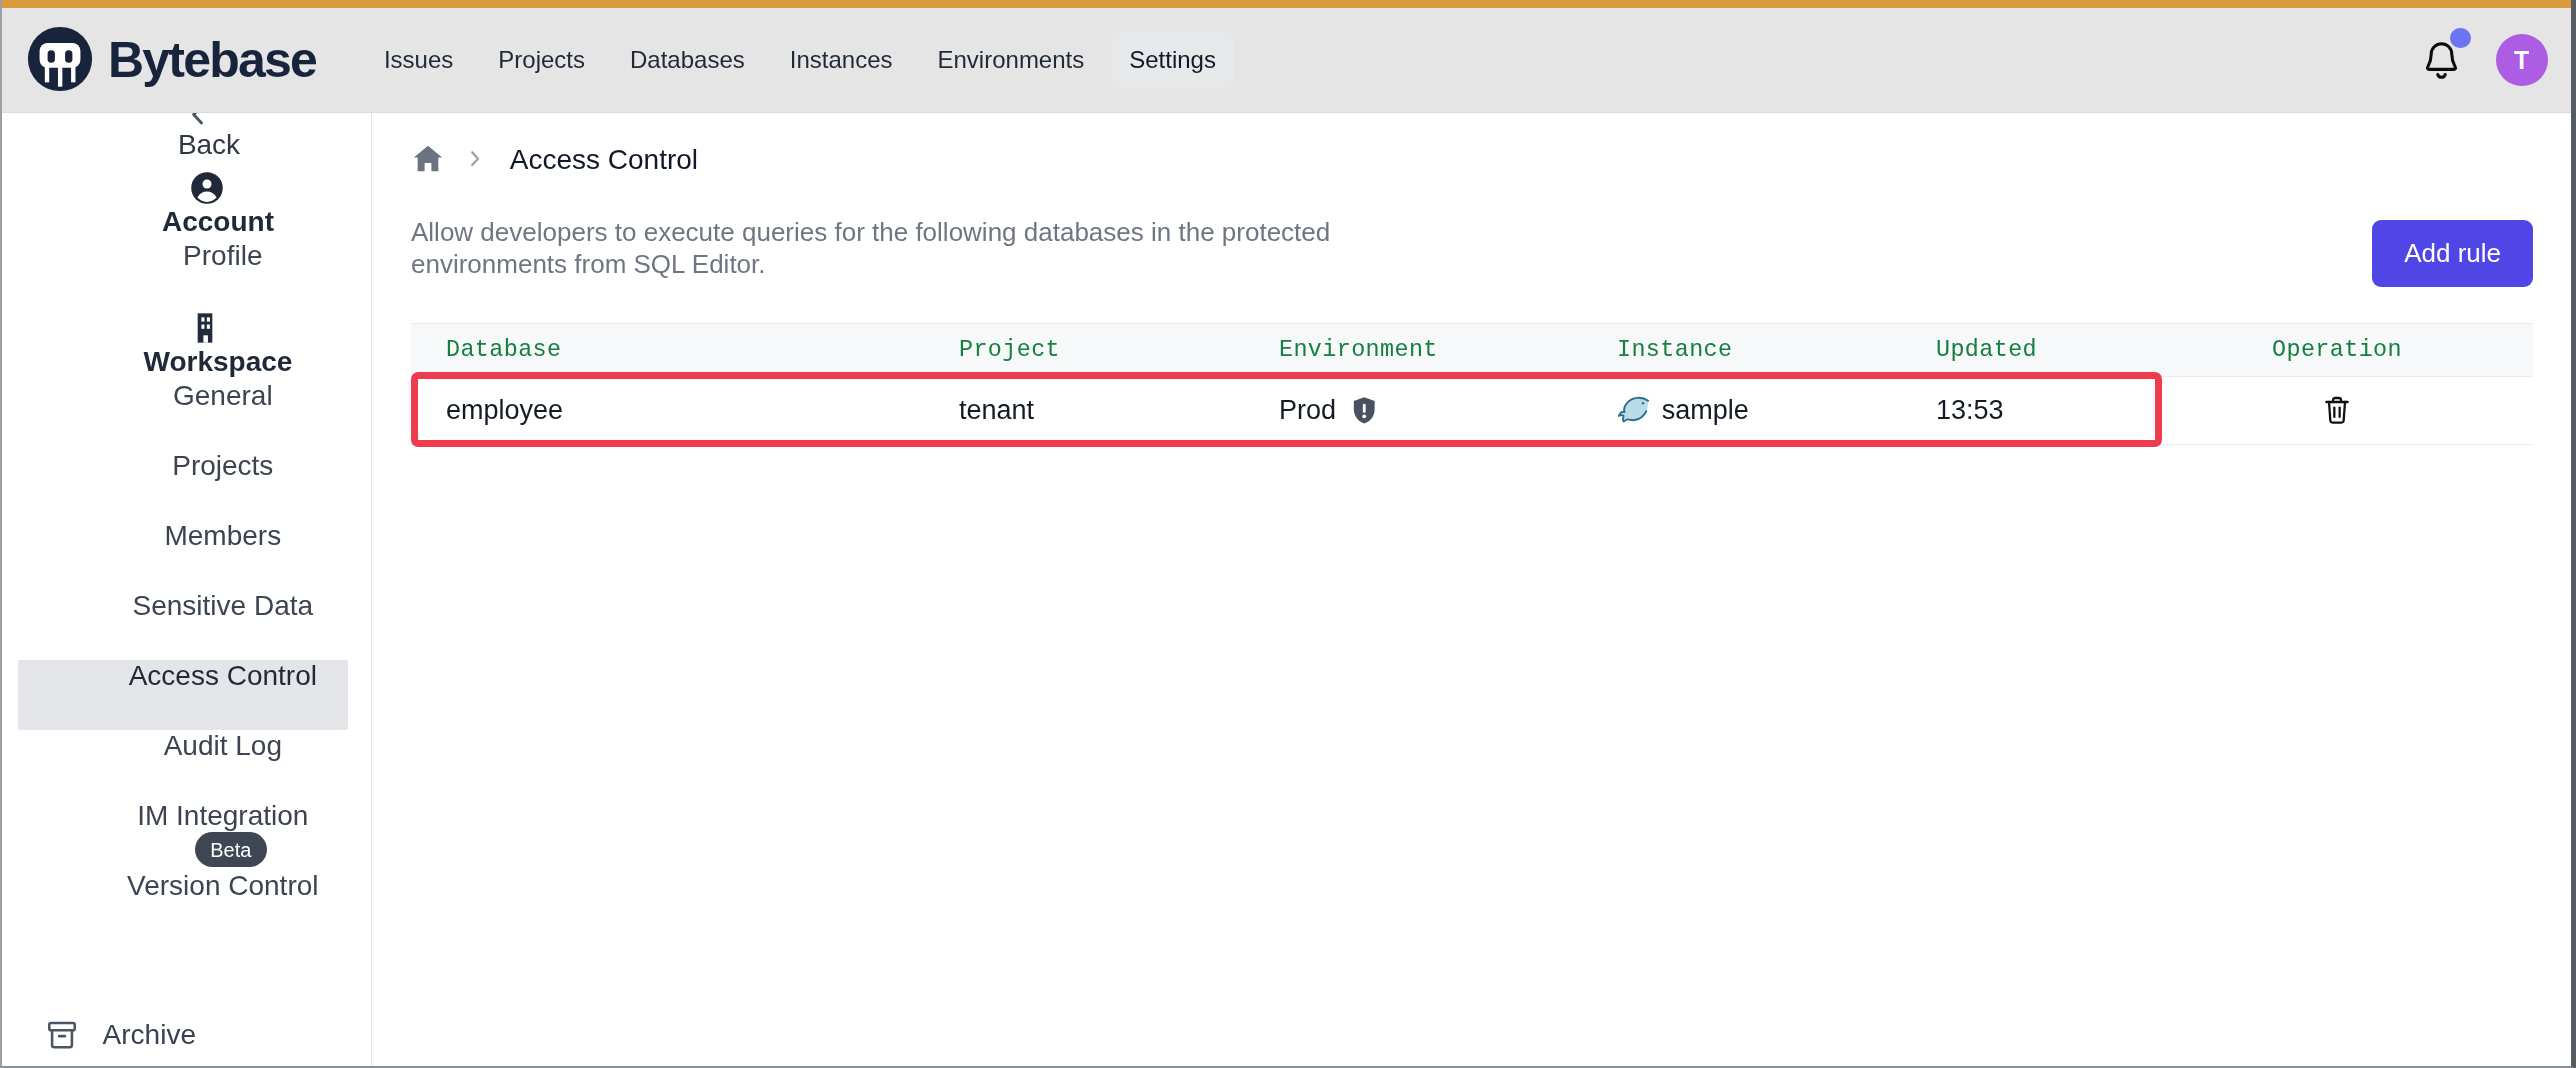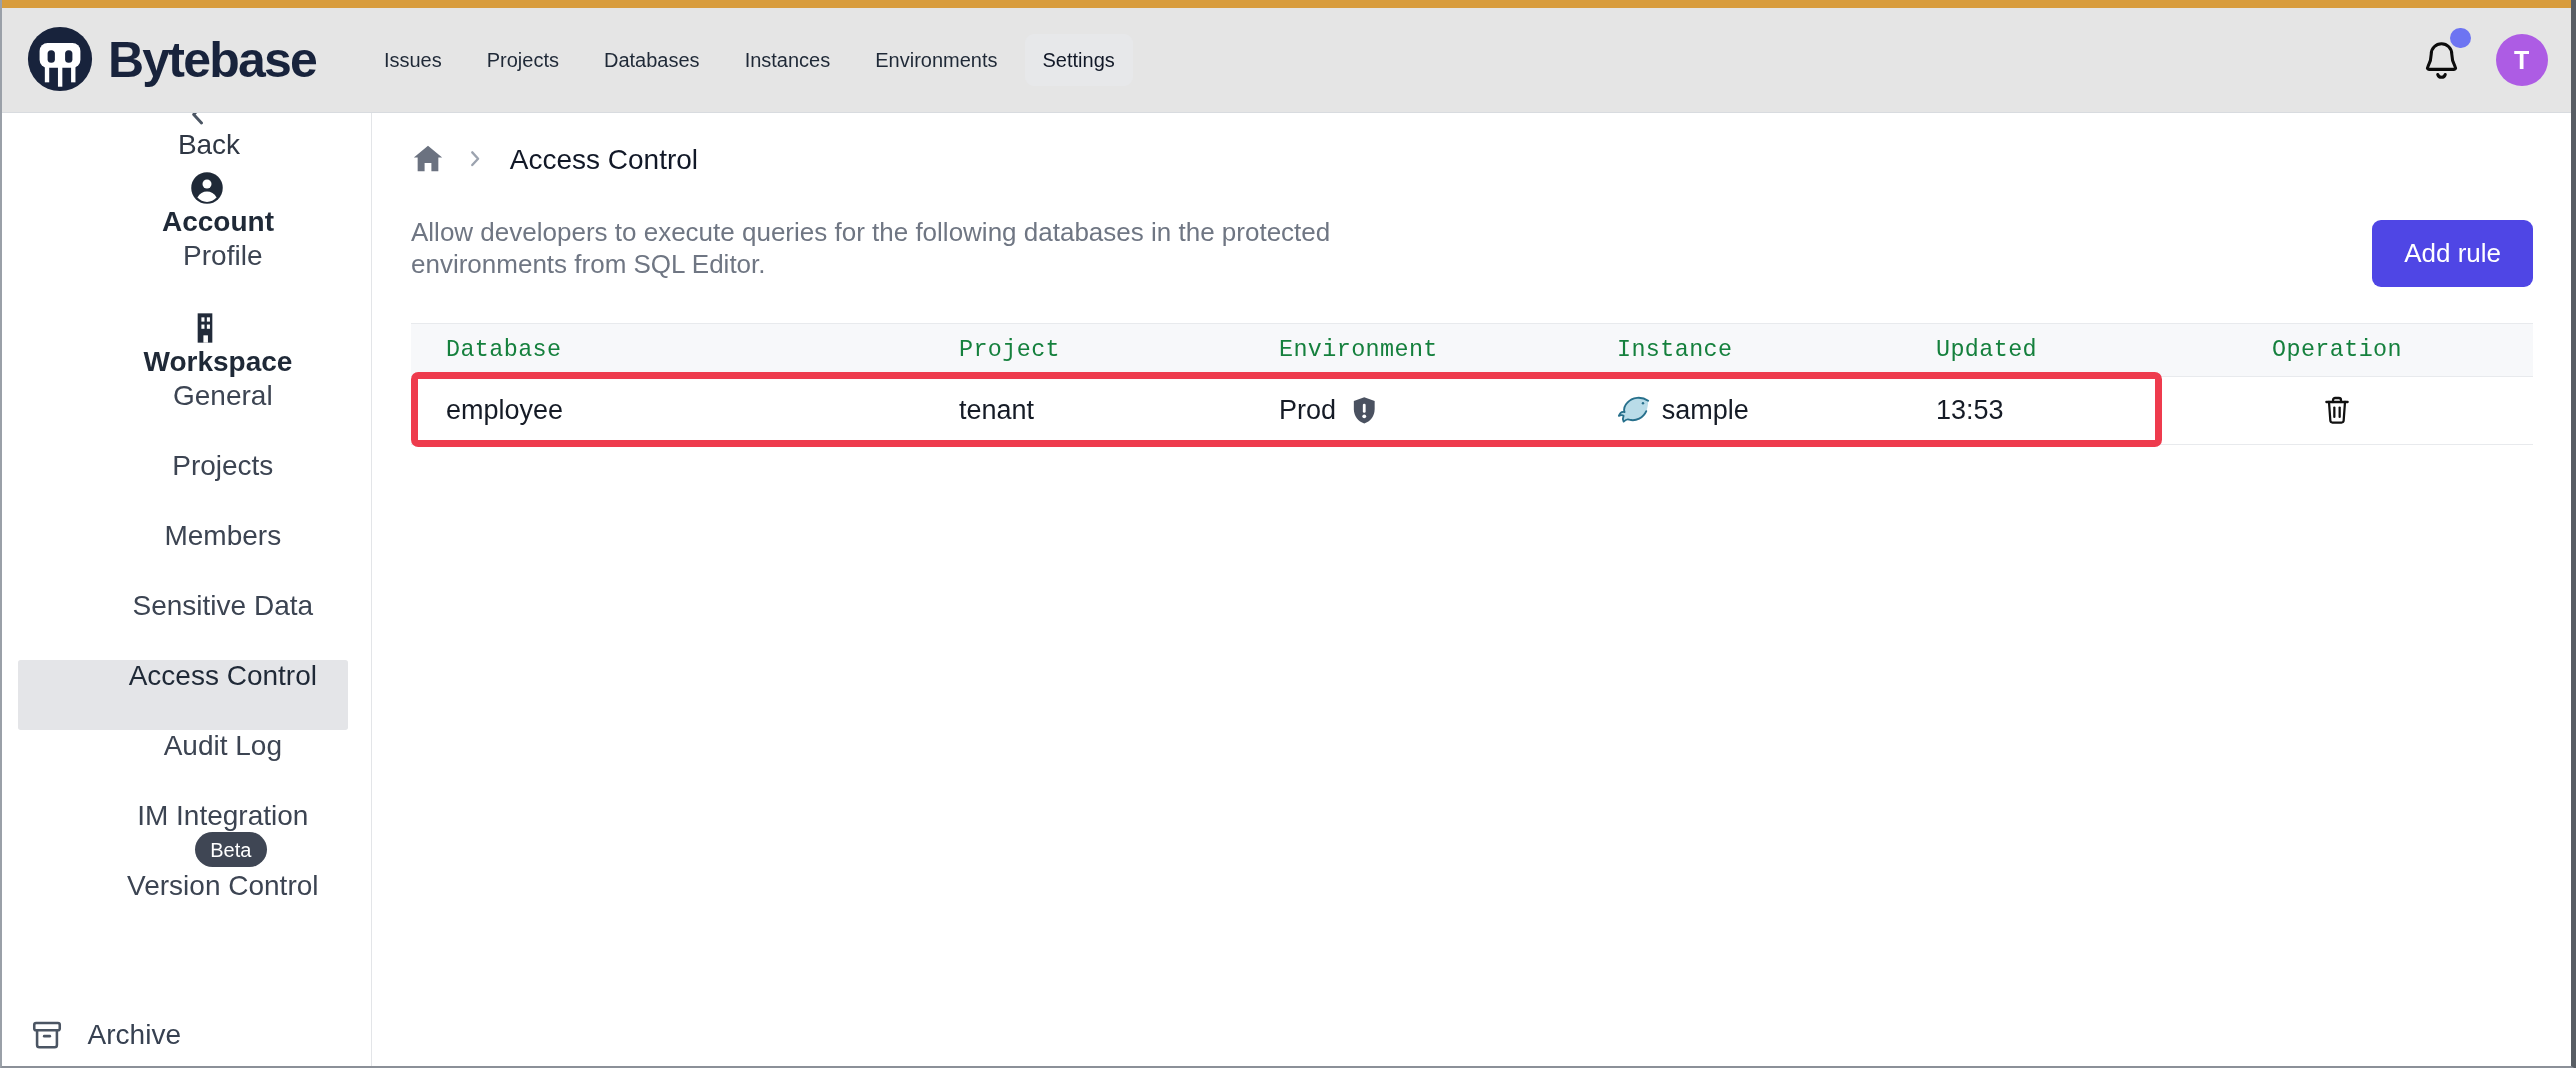--- a/index.html
+++ b/index.html
@@ -22,21 +22,21 @@
     height: 105px; flex-shrink: 0;
     display: flex; align-items: center;
     padding: 0 23.4px;
     border-bottom: 1.8px solid #d8dbdf;
     background: #e5e5e5;
   }
   .logo { display: flex; align-items: center; gap: 12.6px; }
   .logo-text { font-size: 50px; font-weight: bold; color: #18233c; letter-spacing: -1.8px; }
   .nav { display: flex; align-items: center; margin-left: 50px; gap: 9px; }
   .nav-item {
-    font-size: 20px; color: #1f2937; padding: 14.4px 18px; border-radius: 9px;
+    font-size: 24px; color: #1f2937; padding: 14.4px 18px; border-radius: 9px;
     cursor: pointer; white-space: nowrap;
   }
   .nav-item.active { background: #e7e8ea; color: #111827; }
   .header-right { margin-left: auto; display: flex; align-items: center; gap: 34px; }
   .bell-wrap { position: relative; width: 41px; height: 43px; cursor: pointer; }
   .bell-dot { position: absolute; top: -10.8px; right: -9px; width: 20.7px; height: 20.7px; border-radius: 50%; background: #6d74f2; }
   .avatar {
     width: 52px; height: 52px; border-radius: 50%; background: #ad5ce4;
     color: #fff; font-size: 25px; font-weight: bold;
     display: flex; align-items: center; justify-content: center; cursor: pointer;
@@ -56,21 +56,21 @@
   .side-item .icn { display: flex; align-items: center; justify-content: center; width: 36px; margin-right: 21.6px; }
   .side-section { padding-left: 63px; color: #1f2937; font-weight: 700; }
   .side-back { padding-left: 45px; color: #2f3744; font-weight: 500; }
   .side-sub { margin: 0 23.4px 0 16px; padding-left: 80px; border-radius: 2.7px; color: #3c4452; }
   .side-sub.selected { background: #e4e5e8; color: #1f2937; }
   .beta-badge {
     margin-left: 16px; background: #3f4654; color: #ffffff; font-size: 20px;
     padding: 7.2px 15.3px; border-radius: 897px; line-height: 1; font-weight: 500;
   }
   .archive-item {
-    position: absolute; bottom: 14.4px; left: 28px;
+    position: absolute; bottom: 14.4px; left: 43px;
     display: flex; align-items: center; font-size: 28px; color: #374151; cursor: pointer; justify-content: space-between;
   }
   .archive-item .icn { display: flex; align-items: center; width: 36px; margin-right: 21.6px; }
 
   
   .main { flex: 1; padding: 27px 38px 0 39px; position: relative; min-width: 0; }
   .breadcrumb { display: flex; align-items: center; gap: 18px; height: 40px; }
   .crumb-current { font-size: 28px; color: #111827; margin-left: 5.4px; }
   .desc-row { display: flex; justify-content: space-between; align-items: flex-start; margin-top: 36px; }
   .desc { width: 1024px; font-size: 26px; line-height: 32px; color: #6f7683; }

